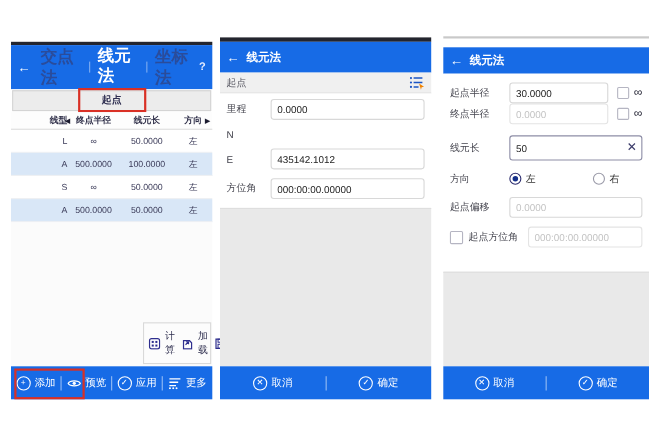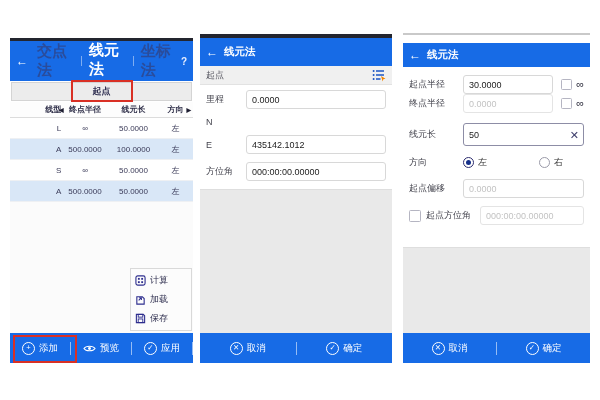--- a/index.html
+++ b/index.html
@@ -37,21 +37,21 @@
   .trow.alt{background:#d9e7f7;}
   .c1{width:28%;text-align:right;}
   .c2{width:26%;text-align:center;}
   .c3{width:27%;text-align:center;}
   .c4{width:19%;text-align:center;}
   .scroll-arrow{position:absolute;font-size:6px;color:#1c1c30;top:4px;}
   .sa-left{left:49px;} .sa-right{right:2px;}
   .listfill{flex:1;background:#fbfbfb;}
   
   .floatmenu{position:absolute;right:1px;bottom:32px;width:52px;background:#fcfcfc;
-             border:1px solid #d9d9d9;padding:5px 4px;display:flex;flex-direction:column;gap:6px;margin-top:36px;}
+             border:1px solid #d9d9d9;padding:5px 4px;display:flex;gap:6px;margin-top:36px;}
   .fm-item{display:flex;align-items:center;gap:4px;font-size:9px;color:#2e2e4e;}
   .fm-item svg{flex:0 0 auto;}
   
   .botbar{flex:0 0 30px;background:#176be6;display:flex;align-items:center;color:#fff;position:relative;}
   .botbtn{flex:1;display:flex;align-items:center;justify-content:center;gap:4px;
           font-size:9.5px;height:100%;}
   .botdiv{width:1px;height:13px;background:rgba(255,255,255,.55);}
   .cicon{width:11px;height:11px;border:1px solid #fff;border-radius:50%;display:flex;
          align-items:center;justify-content:center;font-size:7.5px;line-height:1;color:#fff;flex:0 0 auto;}
   
@@ -181,20 +181,29 @@
         <circle cx="7" cy="4.5" r="1.6" fill="#fff"></circle>
       </svg>
       <span>预览</span>
     </div>
     <div class="botdiv"></div>
     <div class="botbtn">
       <span class="cicon">✓</span>
       <span>应用</span>
     </div>
     <div class="botdiv"></div>
+    <div class="botbtn">
+      <svg class="icon-svg" width="12" height="11" viewBox="0 0 12 11">
+        <path d="M1 1.5 h10 M1 4.5 h8 M1 7.5 h6" stroke="#fff" stroke-width="1.2" fill="none"></path>
+        <circle cx="1.5" cy="10" r=".9" fill="#fff"></circle>
+          <circle cx="4.5" cy="10" r=".9" fill="#fff"></circle>
+          <circle cx="7.5" cy="10" r=".9" fill="#fff"></circle>
+      </svg>
+      <span>更多</span>
+    </div>
     <div class="red-annot2"></div>
   </div>
 </div>
 
 <div class="panel" id="panel-start">
   <div class="topline-dark" style="height:4px"></div>
   <div class="bluehdr" style="flex:0 0 28px">
     <span class="backarrow">←</span>
     <span>线元法</span>
   </div>

